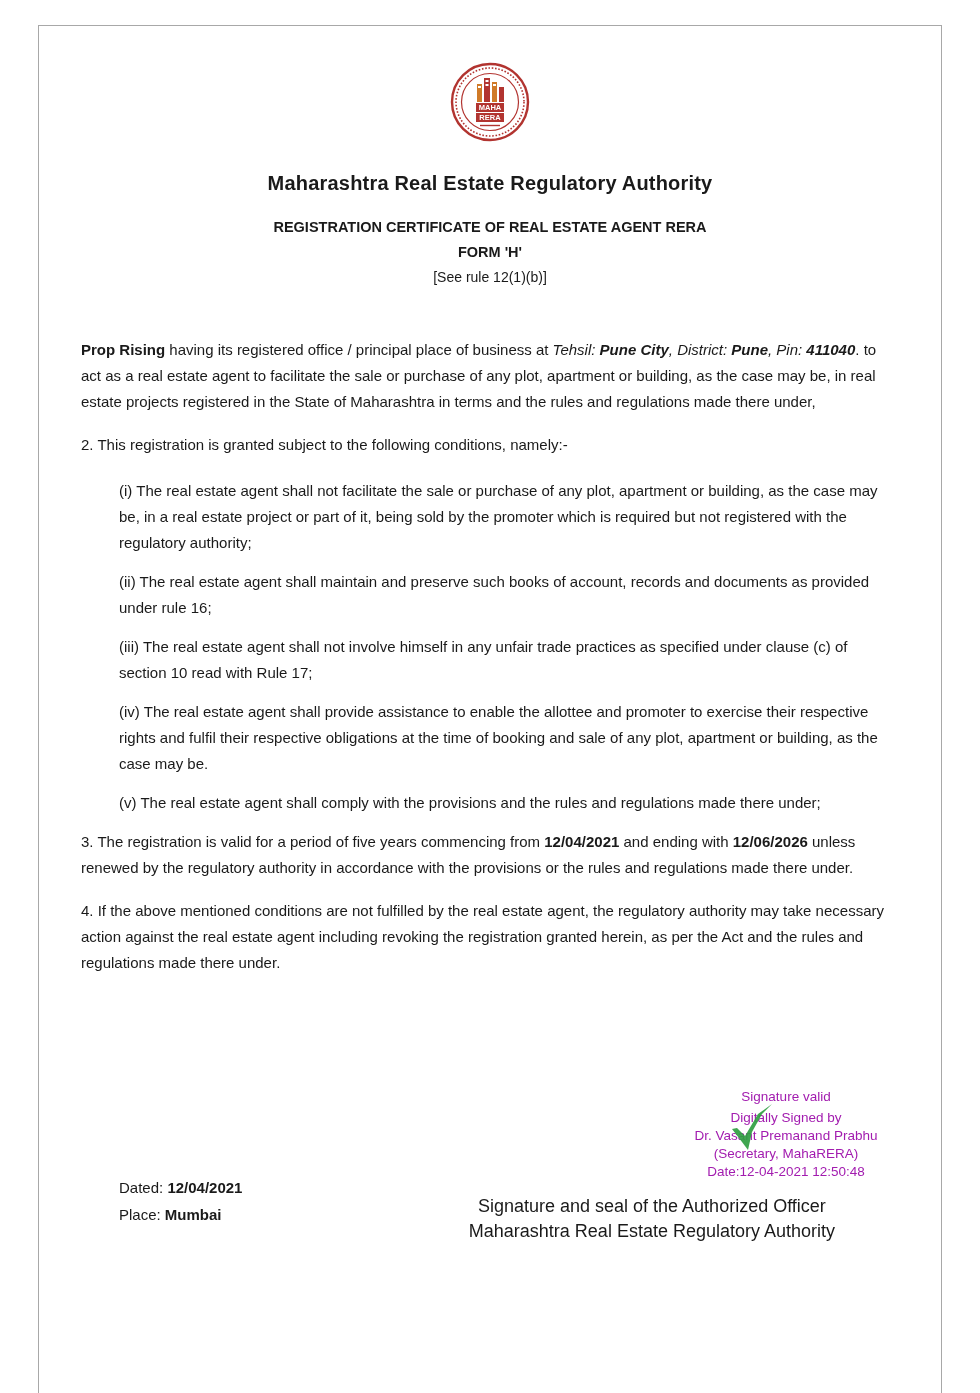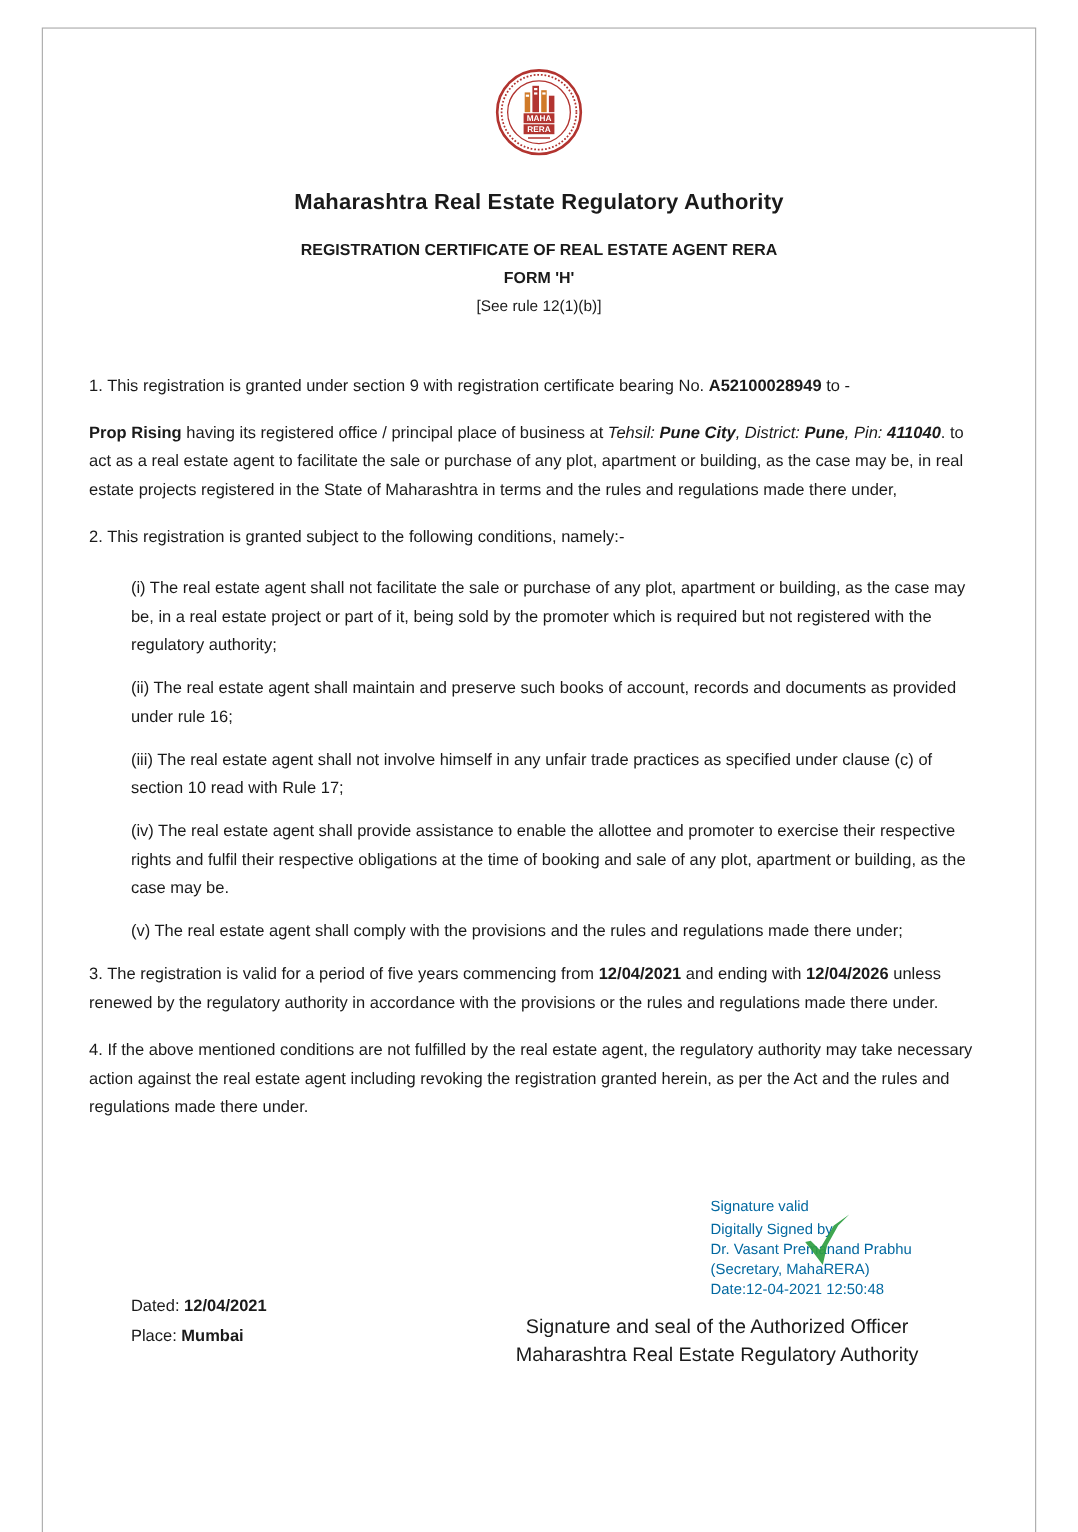--- a/index.html
+++ b/index.html
@@ -59,21 +59,22 @@
   .bi { font-weight: bold; font-style: italic; text-align: center; }
   .conditions { padding-left: 38px; margin-top: 20px; }
   .cond { margin-bottom: 13px; }
   .sig-block {
     position: absolute;
     left: 607px;
     top: 1062px;
     width: 280px;
     font-size: 13.5px;
     line-height: 18px;
-    color: #0369a1;
+    color: #a21caf;
+    text-align: center;
   }
   .sig-line { white-space: nowrap; }
   .sig-line-first { margin-bottom: 3px; }
   .check-icon {
     position: absolute;
     left: 82px;
     top: 14px;
     width: 48px;
     height: 52px;
     pointer-events: none;
@@ -127,35 +128,34 @@
           </span>
         </div>
         <div class="doc-title">Maharashtra Real Estate Regulatory Authority</div>
         <div class="doc-subtitle">REGISTRATION CERTIFICATE OF REAL ESTATE AGENT RERA</div>
         <div class="doc-form">FORM 'H'</div>
         <div class="doc-rule">[See rule 12(1)(b)]</div>
       </div>
 
       <div class="body-text">
 
-        <p class="para"><span>1. This registration is granted under section 9 with registration certificate bearing No. </span><span class="b">A52100028949</span><span> to -</span></p>
 
         <p class="para"><span class="b">Prop Rising</span><span>  having its registered office / principal place of business at </span><span class="i">Tehsil: </span><span class="bi">Pune City</span><span class="i">, </span><span class="i">District: </span><span class="bi">Pune</span><span class="i">, </span><span class="i">Pin: </span><span class="bi">411040</span><span>. to act as a real estate agent to facilitate the sale or purchase of any plot, apartment or building, as the case may be, in real estate projects registered in the State of Maharashtra in terms and the rules and regulations made there under,</span></p>
 
         <p class="para">2. This registration is granted subject to the following conditions, namely:-</p>
 
         <div class="conditions">
           <p class="cond">(i) The real estate agent shall not facilitate the sale or purchase of any plot, apartment or building, as the case may be, in a real estate project or part of it, being sold by the promoter which is required but not registered with the regulatory authority;</p>
           <p class="cond">(ii) The real estate agent shall maintain and preserve such books of account, records and documents as provided under rule 16;</p>
           <p class="cond">(iii) The real estate agent shall not involve himself in any unfair trade practices as specified under clause (c) of section 10 read with Rule 17;</p>
           <p class="cond">(iv) The real estate agent shall provide assistance to enable the allottee and promoter to exercise their respective rights and fulfil their respective obligations at the time of booking and sale of any plot, apartment or building, as the case may be.</p>
           <p class="cond">(v) The real estate agent shall comply with the provisions and the rules and regulations made there under;</p>
         </div>
 
-        <p class="para"><span>3. The registration is valid for a period of five years commencing from </span><span class="b">12/04/2021</span><span> and ending with </span><span class="b">12/04/2026</span><span> unless renewed by the regulatory authority in accordance with the provisions or the rules and regulations made there under.</span></p>
+        <p class="para"><span>3. The registration is valid for a period of five years commencing from </span><span class="b">12/04/2021</span><span> and ending with </span><span class="b">12/06/2026</span><span> unless renewed by the regulatory authority in accordance with the provisions or the rules and regulations made there under.</span></p>
 
         <p class="para">4. If the above mentioned conditions are not fulfilled by the real estate agent, the regulatory authority may take necessary action against the real estate agent including revoking the registration granted herein, as per the Act and the rules and regulations made there under.</p>
 
       </div>
     </div>
 
     <div class="sig-block">
       <div class="sig-line sig-line-first">Signature valid</div>
       <div class="sig-line">Digitally Signed by</div>
       <div class="sig-line">Dr. Vasant Premanand Prabhu</div>

